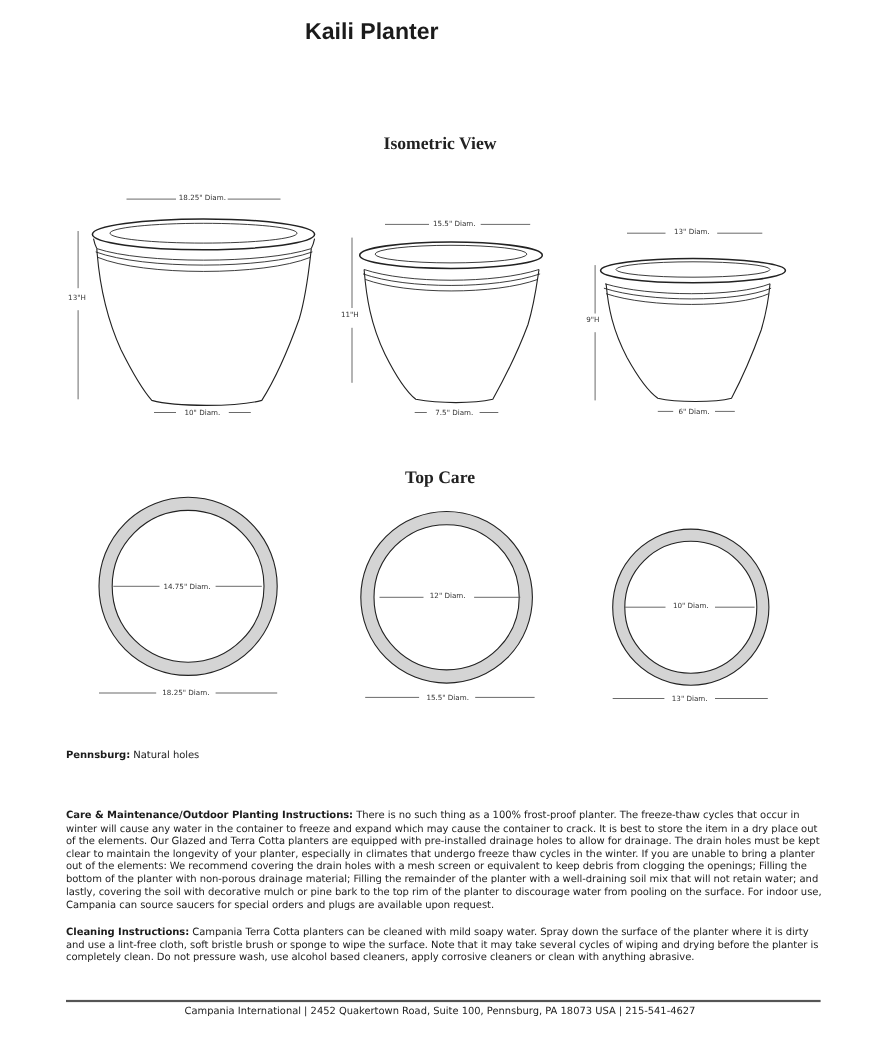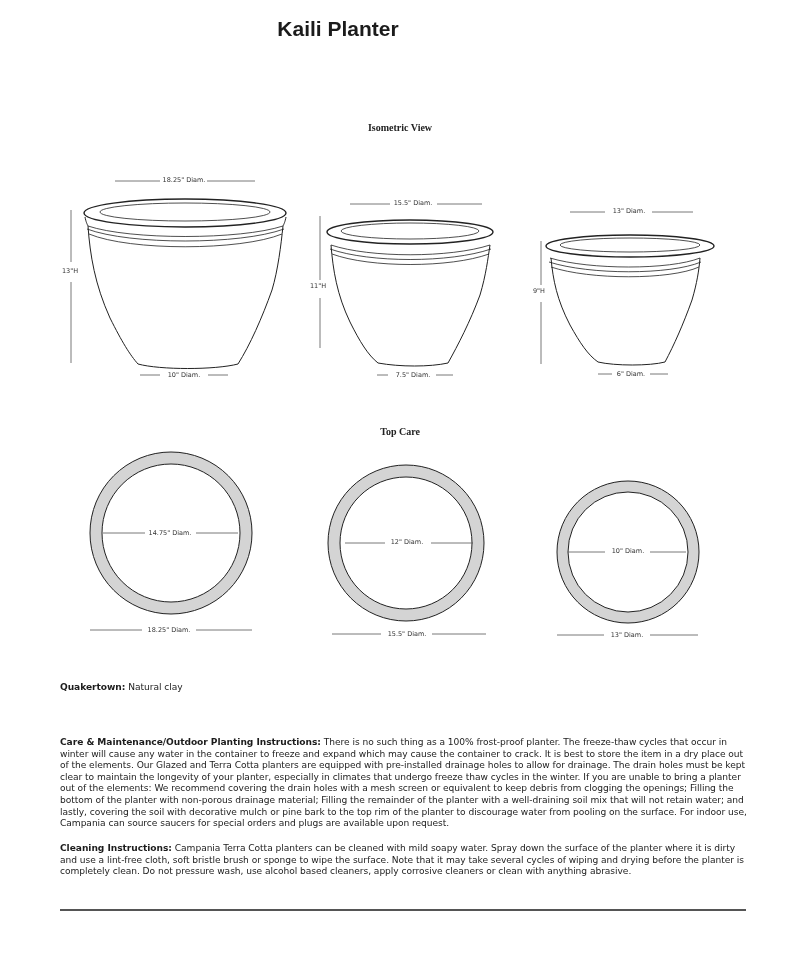--- a/index.html
+++ b/index.html
@@ -1,20 +1,20 @@
 <!DOCTYPE html>
 <html><head>
 <meta charset="utf-8">
 <style>
   html, body { margin: 0; padding: 0; background: #ffffff; }
   body { width: 800px; height: 960px; position: relative; overflow: hidden; color: #1a1a1a; }
   .title { position: absolute; left: 0; width: 676px; top: 17px; text-align: center;
     font-family: "Liberation Sans", sans-serif; font-weight: bold; font-size: 21px; color: #1b1b1b; }
   .section-heading { position: absolute; left: 0; width: 800px; text-align: center;
-    font-family: "Liberation Serif", serif; font-weight: bold; font-size: 10px; color: #222; }
+    font-family: "Liberation Serif", serif; font-weight: bold; font-size: 16px; color: #222; }
   svg.drawing { position: absolute; left: 0; top: 0; }
   .dim-text { font-family: "DejaVu Sans", sans-serif; font-size: 6.5px; fill: #333; }
   .body-text { position: absolute; left: 60px; width: 690px;
     font-family: "DejaVu Sans", sans-serif; font-size: 9.1px; line-height: 11.6px; color: #1c1c1c; letter-spacing: -0.05px; }
   .body-text b { font-weight: bold; }
   .footer-rule { position: absolute; left: 60px; top: 909px; width: 686px; height: 2px; background: #555; }
   .footer { position: absolute; left: 0; width: 800px; text-align: center;
     font-family: "DejaVu Sans", sans-serif; font-size: 9px; line-height: 12px; color: #222; }
   .footer a { color: #1a3fb8; text-decoration: underline; }
 </style>
@@ -123,30 +123,31 @@
     <line x1="568" y1="552" x2="605" y2="552"></line>
       <line x1="650" y1="552" x2="686" y2="552"></line>
     <line x1="557" y1="635" x2="604" y2="635"></line>
       <line x1="650" y1="635" x2="698" y2="635"></line>
   </g>
   <text class="dim-text" x="628" y="553" text-anchor="middle">10" Diam.</text>
   <text class="dim-text" x="627" y="637" text-anchor="middle">13" Diam.</text>
 </svg>
 
 <div class="body-text" style="top:682px;">
-  <b>Quakertown:</b>
-  <span>Natural clay</span>
+  <b>Pennsburg:</b>
+  <span>Natural holes</span>
 </div>
 
 <div class="body-text" style="top:737px;">
   <b>Care &amp; Maintenance/Outdoor Planting Instructions:</b>
   <span>There is no such thing as a 100% frost-proof planter. The freeze-thaw cycles that occur in winter will cause any water in the container to freeze and expand which may cause the container to crack. It is best to store the item in a dry place out of the elements. Our Glazed and Terra Cotta planters are equipped with pre-installed drainage holes to allow for drainage. The drain holes must be kept clear to maintain the longevity of your planter, especially in climates that undergo freeze thaw cycles in the winter. If you are unable to bring a planter out of the elements: We recommend covering the drain holes with a mesh screen or equivalent to keep debris from clogging the openings; Filling the bottom of the planter with non-porous drainage material; Filling the remainder of the planter with a well-draining soil mix that will not retain water; and lastly, covering the soil with decorative mulch or pine bark to the top rim of the planter to discourage water from pooling on the surface. For indoor use, Campania can source saucers for special orders and plugs are available upon request.</span>
 </div>
 
 <div class="body-text" style="top:843px;">
   <b>Cleaning Instructions:</b>
   <span>Campania Terra Cotta planters can be cleaned with mild soapy water. Spray down the surface of the planter where it is dirty and use a lint-free cloth, soft bristle brush or sponge to wipe the surface. Note that it may take several cycles of wiping and drying before the planter is completely clean. Do not pressure wash, use alcohol based cleaners, apply corrosive cleaners or clean with anything abrasive.</span>
 </div>
 
 <div class="footer-rule"></div>
 
 <div class="footer" style="top:914px;">
+  <div>Campania International | 2452 Quakertown Road, Suite 100, Pennsburg, PA 18073 USA | 215-541-4627</div>
 </div>
 
 </body></html>

